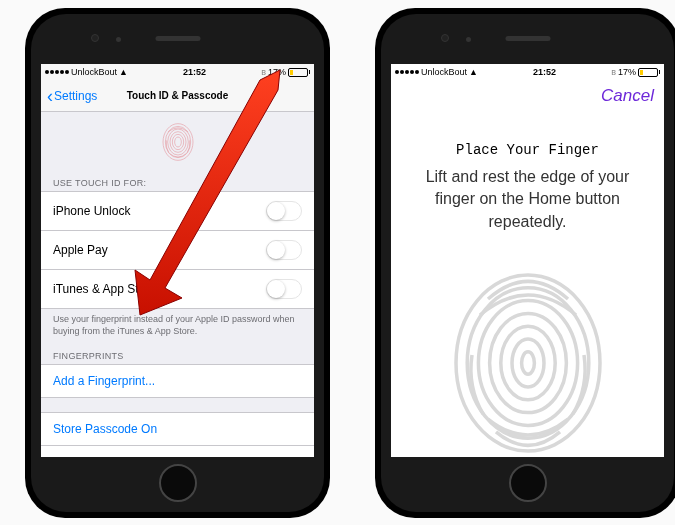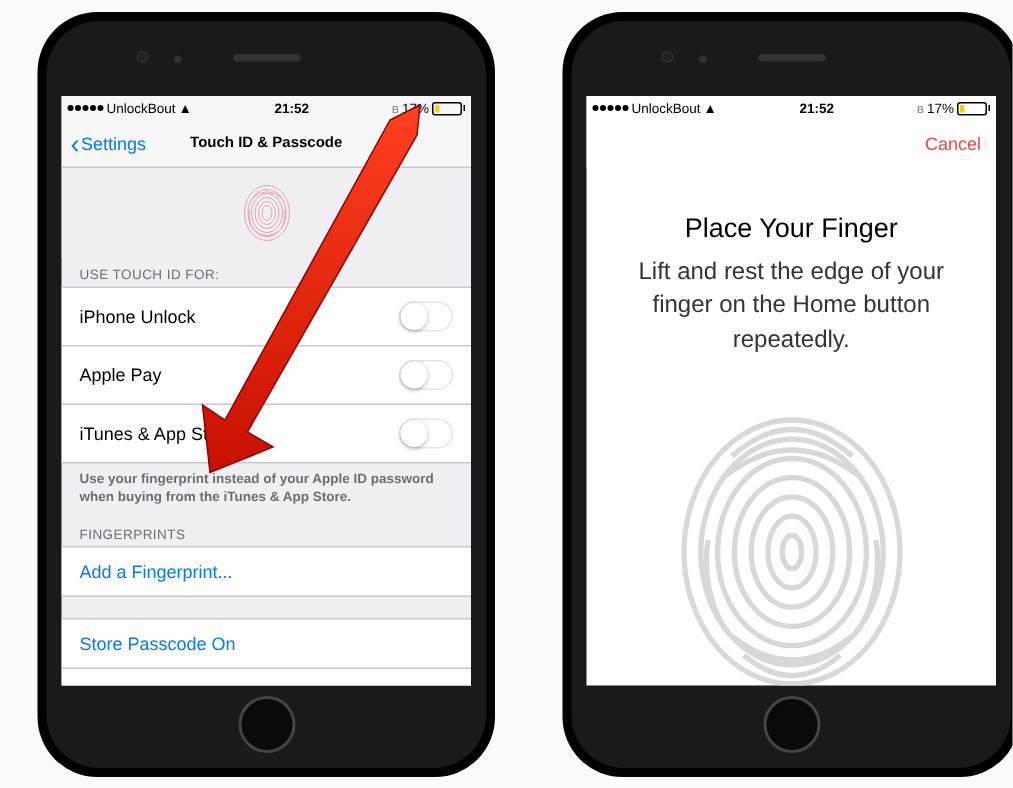--- a/index.html
+++ b/index.html
@@ -127,22 +127,23 @@
     position: absolute;
     left: 50%;
     transform: translateX(-50%);
     font-weight: 600;
     font-size: 10px;
     white-space: nowrap;
   }
   .nav-cancel {
     position: absolute;
     right: 10px;
-    color: #ef4444;
-    font-size: 12px;
+    color: #6d28d9;
+    font-size: 17px;
+    font-style: italic;
   }
 
   
   .fp-icon-area {
     height: 60px;
     display: flex;
     align-items: center;
     justify-content: center;
     background: #efeff4;
   }
@@ -168,21 +169,20 @@
   .cell:last-child { border-bottom: 1px solid #c8c7cc; }
   .cell-group { margin: 0; }
   .cell-group .cell + .cell { border-top: 1px solid #c8c7cc; }
   .cell-link { color: #007aff; }
   .cell-disabled { color: #c0c0c0; }
   .footer-text {
     padding: 5px 0 8px 12px;
     font-size: 9px;
     color: #6d6d72;
     line-height: 1.3;
-    font-weight: bold;
   }
   .switch {
     width: 36px; height: 20px;
     background: #fff;
     border: 1px solid #e5e5e5;
     border-radius: 10px;
     position: relative;
   }
   .switch-knob {
     width: 18px; height: 18px;
@@ -193,23 +193,24 @@
     left: 0; top: 0;
   }
   .spacer { height: 14px; }
 
   
   .enroll {
     padding: 30px 20px 0 20px;
     text-align: center;
   }
   .enroll h1 {
-    font-size: 18px;
+    font-size: 14px;
     font-weight: 400;
     margin-bottom: 8px;
+    font-family: Liberation Mono, monospace;
   }
   .enroll p {
     font-size: 16px;
     color: #333;
     line-height: 1.4;
     padding: 0 8px;
   }
   .fp-large-wrap {
     margin-top: 30px;
     display: flex;

